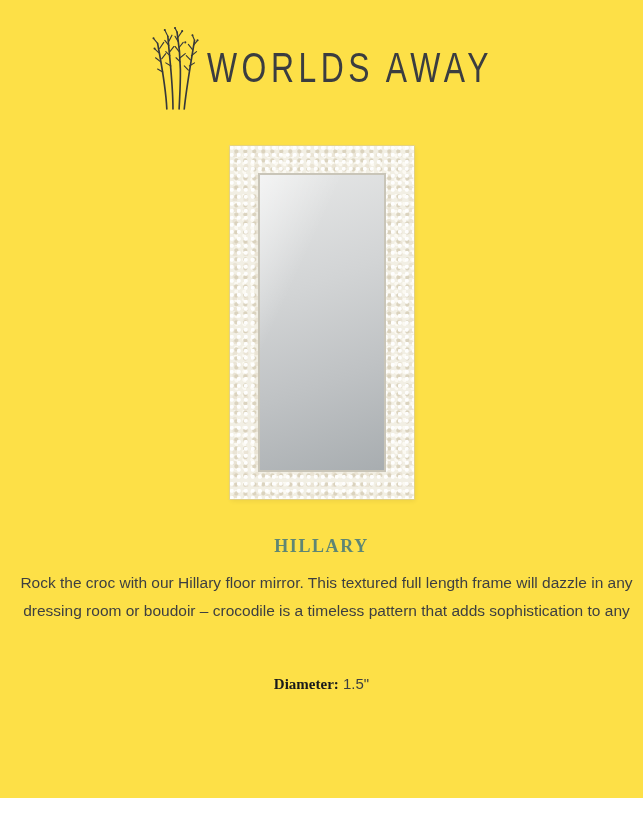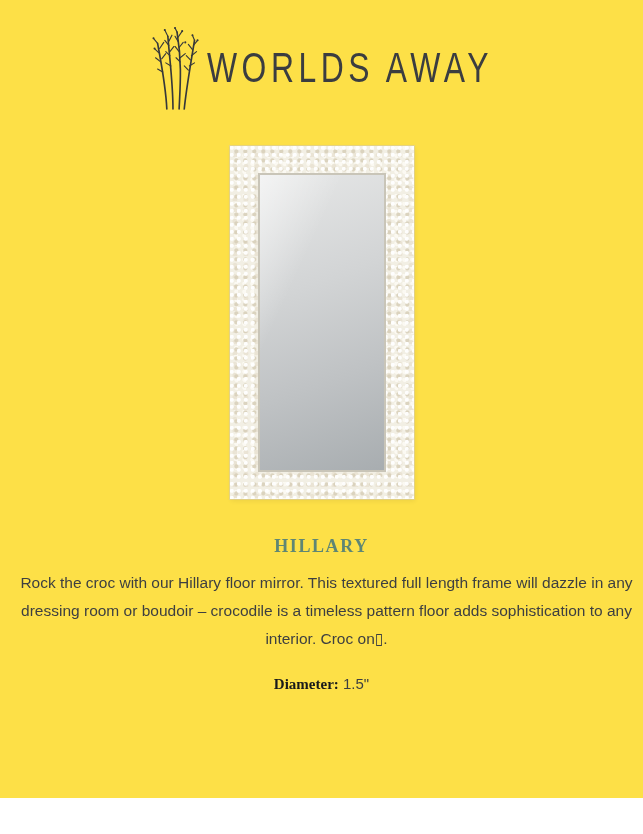--- a/index.html
+++ b/index.html
@@ -141,22 +141,21 @@
   <div class="product-image">
     <div class="mirror-frame">
       <div class="mirror-glass"></div>
     </div>
   </div>
 
   <h2 class="product-title">HILLARY</h2>
 
   <div class="description">
     <div>Rock the croc with our Hillary floor mirror. This textured full length frame will dazzle in any</div>
-    <div>dressing room or boudoir – crocodile is a timeless pattern floor adds sophistication to any</div>
-    <div>interior. Croc on▯.</div>
+    <div>dressing room or boudoir – crocodile is a timeless pattern that adds sophistication to any</div>
   </div>
 
   <p class="spec">
     <span class="spec-label">Diameter:</span>
     <span class="spec-value">1.5"</span>
   </p>
 
 </div>
 
 </body></html>

